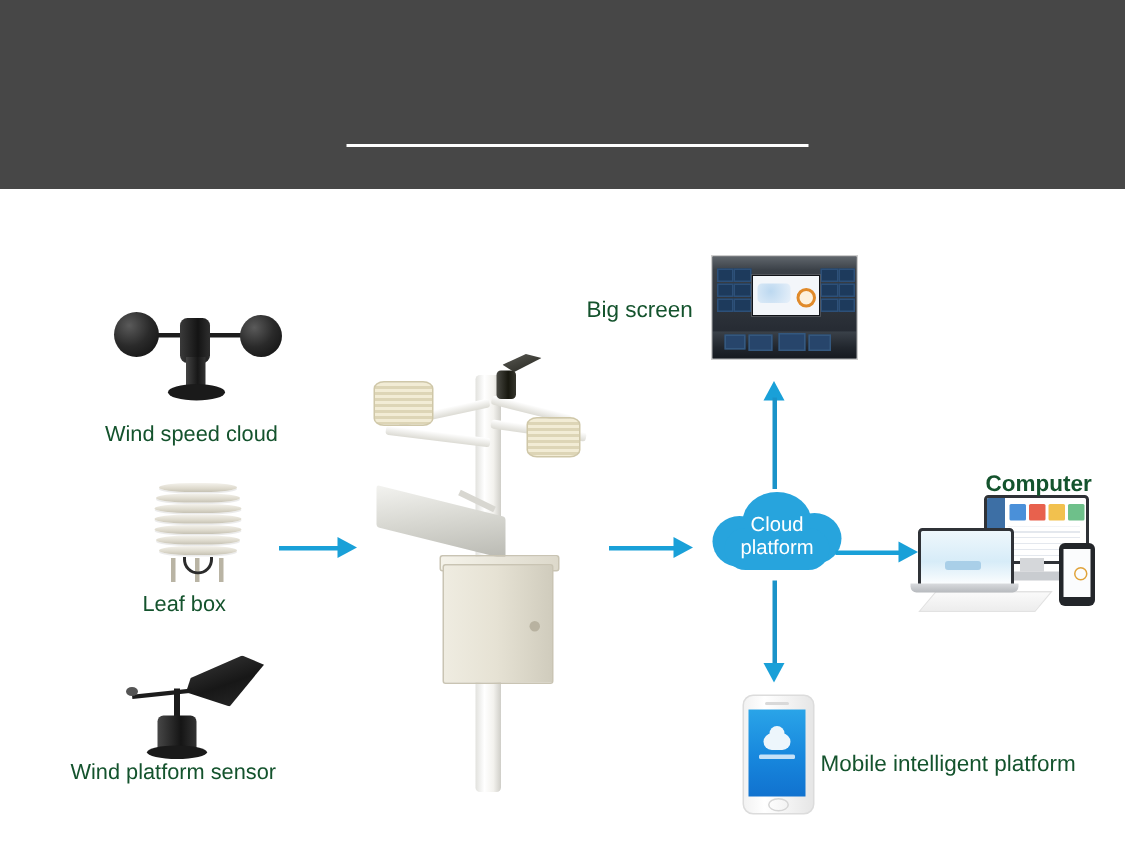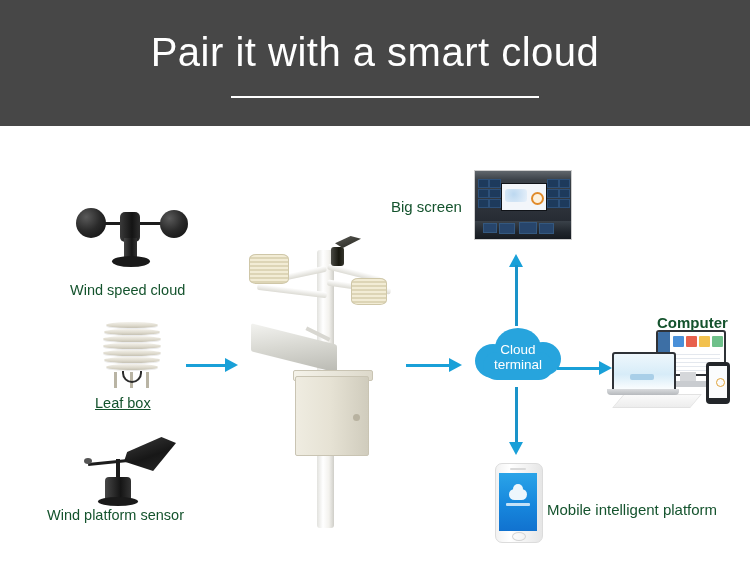--- a/index.html
+++ b/index.html
@@ -525,21 +525,20 @@
     left: 17px; top: 69px;
     width: 12px; height: 7px;
     border-radius: 50%;
     border: 1px solid #d5d5d5;
   }
 </style>
 </head>
 <body>
 
 <div class="header">
-  <div class="header-title">Pair it with a smart cloud</div>
   <div class="header-rule"></div>
 </div>
 
 <div class="stage">
 
   <div class="node anemo" style="left:72px; top:72px;">
     <div class="spoke"></div>
     <div class="cup left"></div>
     <div class="cup right"></div>
     <div class="hub"></div>
@@ -554,21 +553,21 @@
     <div class="plate" style="top:14px; width:58px;"></div>
     <div class="plate" style="top:21px; width:58px;"></div>
     <div class="plate" style="top:28px; width:58px;"></div>
     <div class="plate" style="top:35px; width:56px;"></div>
     <div class="plate" style="top:42px; width:52px;"></div>
     <div class="leg" style="left:22px;"></div>
     <div class="leg" style="left:38px;"></div>
     <div class="leg" style="left:54px;"></div>
     <div class="wire"></div>
   </div>
-  <div class="caption" style="left:95px; top:268px;text-decoration:underline;">Leaf box</div>
+  <div class="caption" style="left:95px; top:268px;">Leaf box</div>
 
   <div class="node vane" style="left:72px; top:305px;">
     <div class="fin"></div>
     <div class="nose"></div>
     <div class="nose-tip"></div>
     <div class="post"></div>
     <div class="body"></div>
     <div class="foot"></div>
   </div>
   <div class="caption" style="left:47px; top:380px;">Wind platform sensor</div>
@@ -634,21 +633,21 @@
     <div class="shaft" style="top:11px; height:61px;"></div>
   </div>
 
   <div class="node cloud" style="left:475px; top:202px;">
     <div class="blob b1"></div>
     <div class="blob b2"></div>
     <div class="blob b3"></div>
     <div class="blob b4"></div>
     <div class="cloud-label">
       <div>Cloud</div>
-      <div>terminal</div>
+      <div>platform</div>
     </div>
   </div>
 
   <div class="arrow-h" style="left:557px; top:235px; width:55px;">
     <div class="shaft" style="width:43px;"></div>
     <div class="head"></div>
   </div>
 
   <div class="node computers" style="left:612px; top:204px;">
     <div class="monitor-screen">

